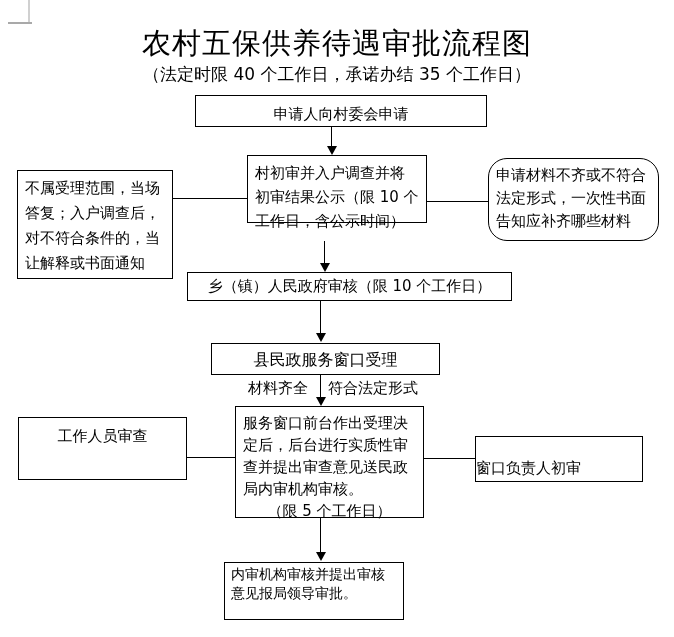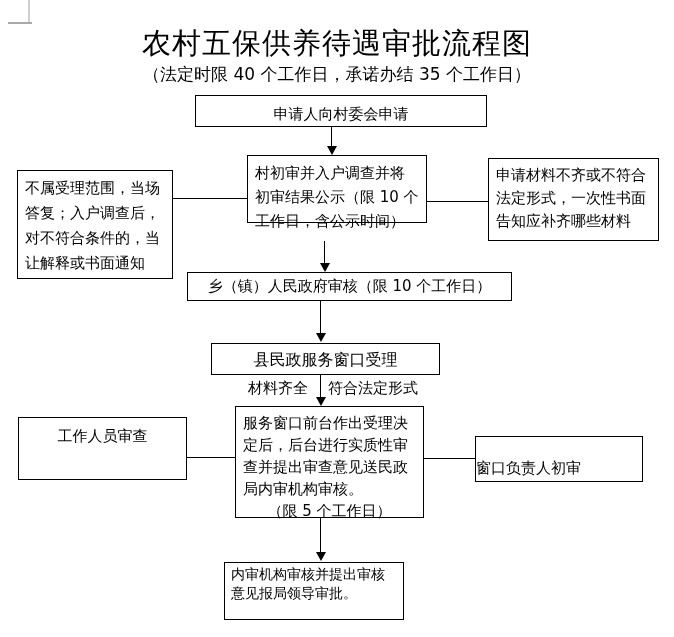--- a/index.html
+++ b/index.html
@@ -65,21 +65,21 @@
   <div class="fbox pad" style="left:247px;top:155px;width:180px;height:68px;line-height:24px;">
     <span>村初审并入户调查并将初审结果公示（限 10 个工作日，含公示时间）</span>
   </div>
 
   <div class="fbox pad" style="left:17px;top:170px;width:156px;height:109px;line-height:25px;">
     <span>不属受理范围，当场答复；入户调查后，对不符合条件的，当让解释或书面通知</span>
   </div>
 
   <div class="hline" style="left:173px;top:198px;width:74px;"></div>
 
-  <div class="fbox pad" style="left:488px;top:158px;width:171px;height:83px;line-height:23px;">
+  <div class="fbox pad" style="left:488px;top:158px;width:171px;height:83px;line-height:23px;border-radius:19px;">
     <span>申请材料不齐或不符合法定形式，一次性书面告知应补齐哪些材料</span>
   </div>
 
   <div class="hline" style="left:427px;top:201px;width:61px;"></div>
 
   <div class="vline" style="left:324px;top:241px;height:24px;"></div>
   <div class="arrowhead" style="left:320px;top:263px;"></div>
 
   <div class="fbox center-text" style="left:187px;top:272px;width:325px;height:29px;">
     <span>乡（镇）人民政府审核（限 10 个工作日）</span>

